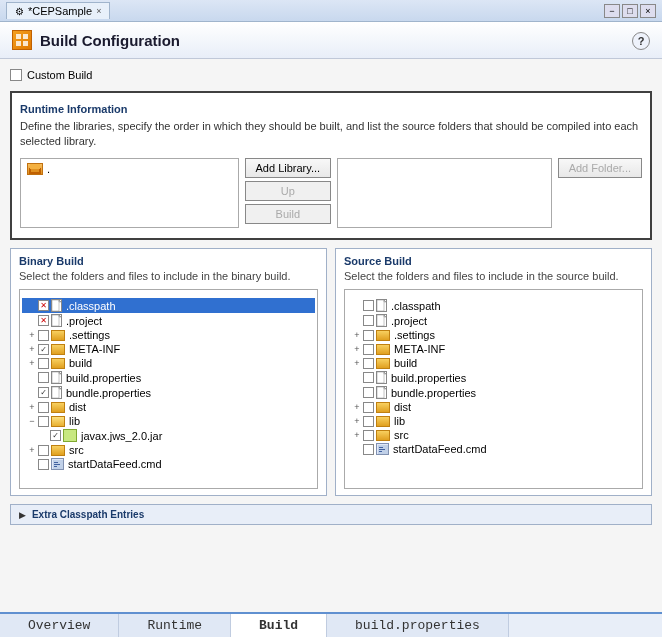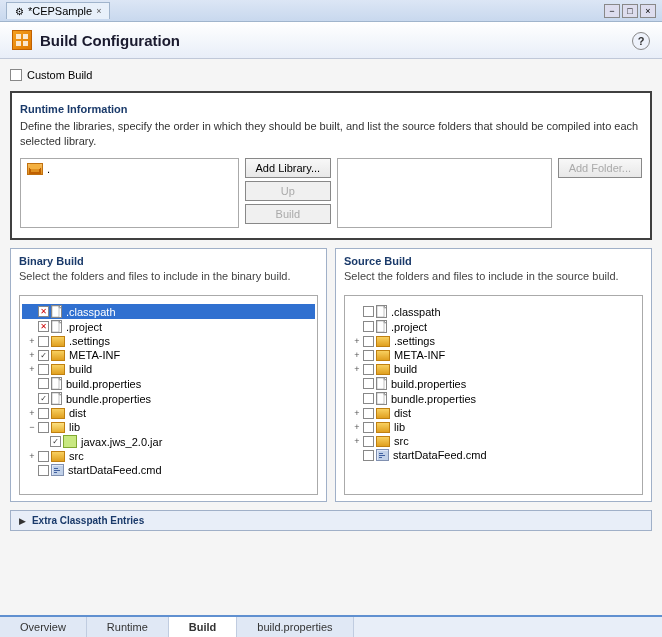--- a/index.html
+++ b/index.html
@@ -205,21 +205,21 @@
       background: white;
       padding: 6px 8px;
     }
     .build-col-title {
       font-weight: bold;
       color: #1a3a6a;
       margin-bottom: 2px;
     }
     .build-col-desc {
       color: #444;
-      margin-bottom: 12px;
+      margin-bottom: 6px;
       line-height: 1.3;
     }
     .tree-panel {
       border: 1px solid #aaa;
       background: white;
       padding: 8px 2px;
       min-height: 200px;
     }
     .tree-item {
       display: flex;
@@ -318,26 +318,27 @@
       font-size: 10px;
     }
 
     
     .bottom-tabs {
       display: flex;
       border-top: 2px solid #6090d0;
       background: #e8eef8;
     }
     .tab {
-      padding: 4px 20px;
+      padding: 4px 28px;
       border-right: 1px solid #c0cce0;
       cursor: pointer;
-      font-size: 11px;
+      font-size: 13px;
       color: #333;
       background: #e0e8f5;
+      font-family: Liberation Mono, monospace;
     }
     .tab.active {
       background: white;
       border-bottom: none;
       font-weight: bold;
     }
   </style>
 </head>
 <body>
 

